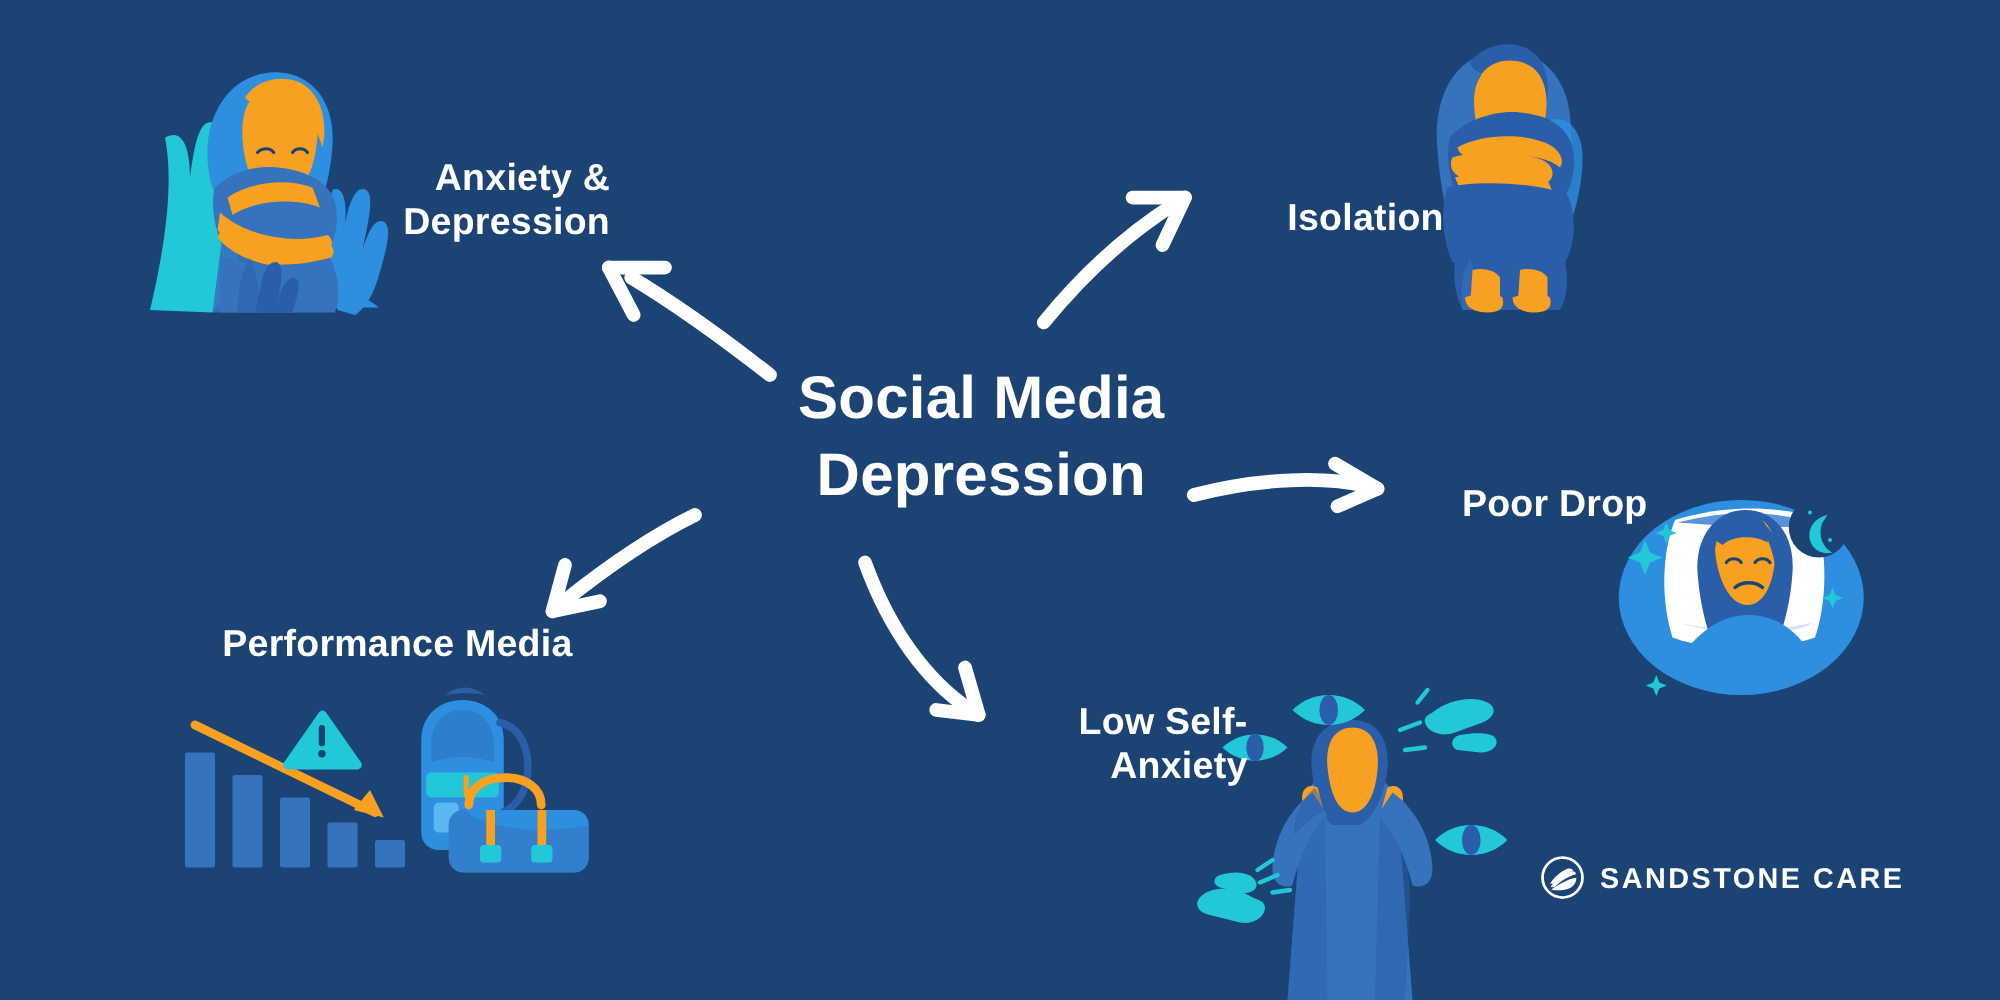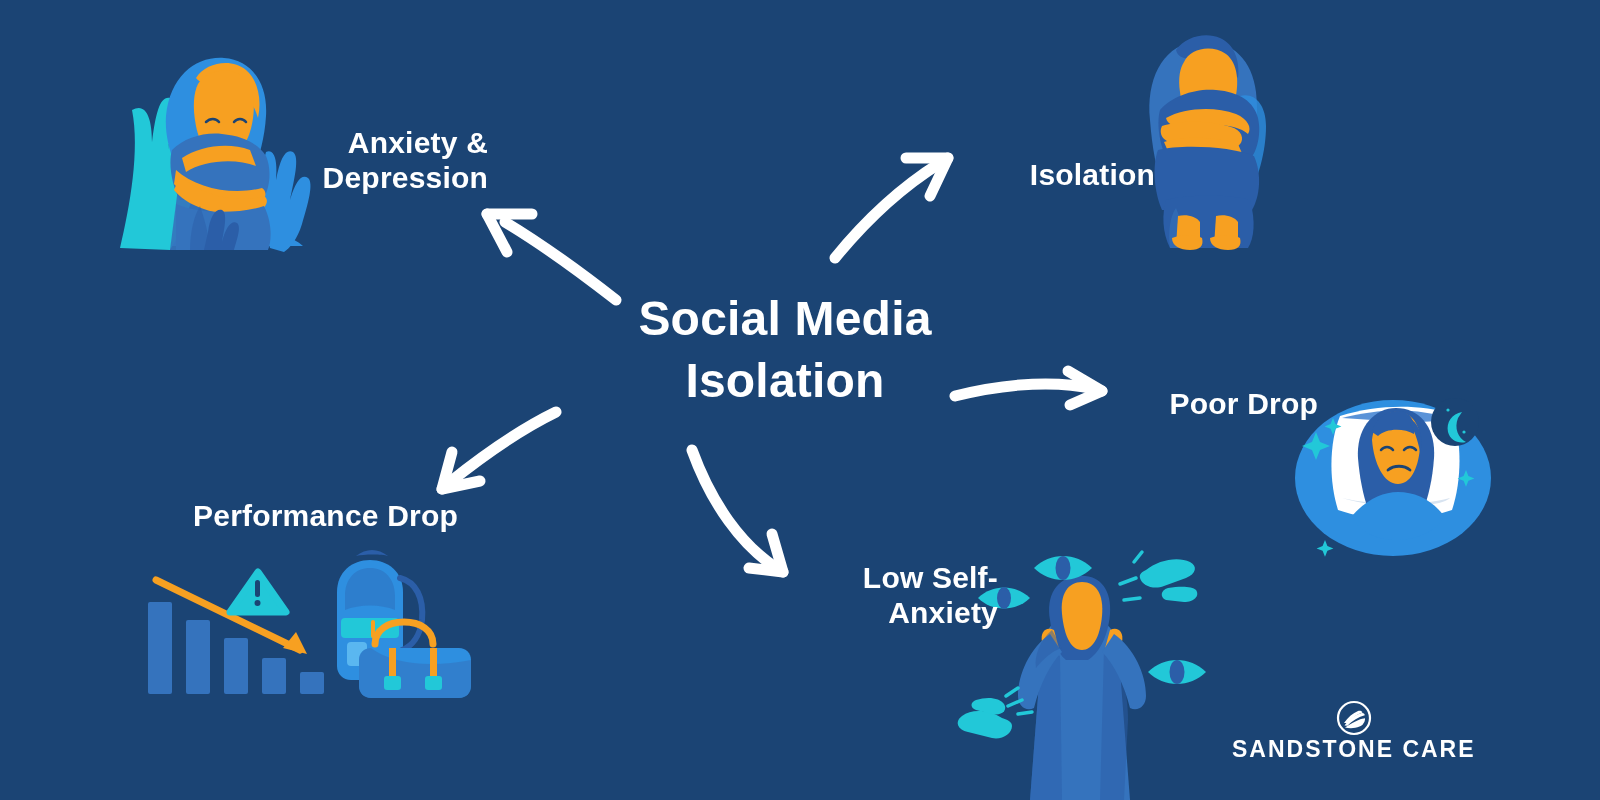--- a/index.html
+++ b/index.html
@@ -24,22 +24,22 @@
     left:560px; top:288px; width:450px;
     font-size:48px; line-height:1.30; text-align:center;
   }
   #lbl-anxiety   { left:278px;  top:125px; width:210px; font-size:30px; }
   #lbl-isolation { left:965px;  top:157px; width:190px; font-size:30px; }
   #lbl-sleep     { left:1118px; top:386px; width:200px; font-size:30px; }
   #lbl-selfest   { left:808px;  top:560px; width:190px; font-size:30px; }
   #lbl-perf      { left:128px;  top:498px; width:330px; font-size:30px; }
 
   #logo {
-    position:absolute; left:1232px; top:700px;
-    display:flex; align-items:center; gap:0;flex-direction:column;
+    position:absolute; left:1232px; top:684px;
+    display:flex; align-items:center; gap:12px;
   }
   #logo-text {
     color:#ffffff; font-size:23px; font-weight:bold;
     letter-spacing:2.0px;
   }
 </style>
 </head>
 <body>
 
 <svg id="canvas" viewBox="0 0 1600 800">
@@ -237,29 +237,29 @@
       <path d="M976,700 C988,696 1000,698 1004,704 C1008,710 1002,716 992,714
                L976,710 C970,708 970,702 976,700 Z"></path>
       <path d="M1022,700 L1008,706" stroke="#22c8d8" stroke-width="3.5" stroke-linecap="round"></path>
       <path d="M1018,688 L1006,696" stroke="#22c8d8" stroke-width="3.5" stroke-linecap="round"></path>
       <path d="M1032,712 L1018,714" stroke="#22c8d8" stroke-width="3.5" stroke-linecap="round"></path>
     </g>
   </g>
 </svg>
 
 <div class="label" id="title">Social Media
-Isolation</div>
+Depression</div>
 
 <div class="label" id="lbl-anxiety">Anxiety &amp;
 Depression</div>
 <div class="label" id="lbl-isolation">Isolation</div>
 <div class="label" id="lbl-sleep">Poor Drop</div>
 <div class="label" id="lbl-selfest">Low Self-
 Anxiety</div>
-<div class="label" id="lbl-perf">Performance Drop</div>
+<div class="label" id="lbl-perf">Performance Media</div>
 
 <div id="logo">
   <svg width="36" height="36" viewBox="0 0 36 36">
     <circle cx="18" cy="18" r="16" fill="none" stroke="#ffffff" stroke-width="2.2"></circle>
     <path d="M8,23 C12,17 17,13 22,11 C24,10.4 26,11 26.5,12.6 C22,14 16,18 12,23 Z" fill="#ffffff"></path>
     <path d="M8.5,25.5 C13,19 19,15 25,13.2 C27,12.7 28.6,13.6 28.8,15.3 C23,16.8 16,21 11.5,25.8 Z" fill="#ffffff"></path>
     <path d="M9,27.5 C20,20 26,18.5 29,18.2 C29.3,21.5 27,25 23.5,26.6 C19,28.6 13,28.6 9,27.5 Z" fill="#ffffff"></path>
   </svg>
   <span id="logo-text">SANDSTONE CARE</span>
 </div>

